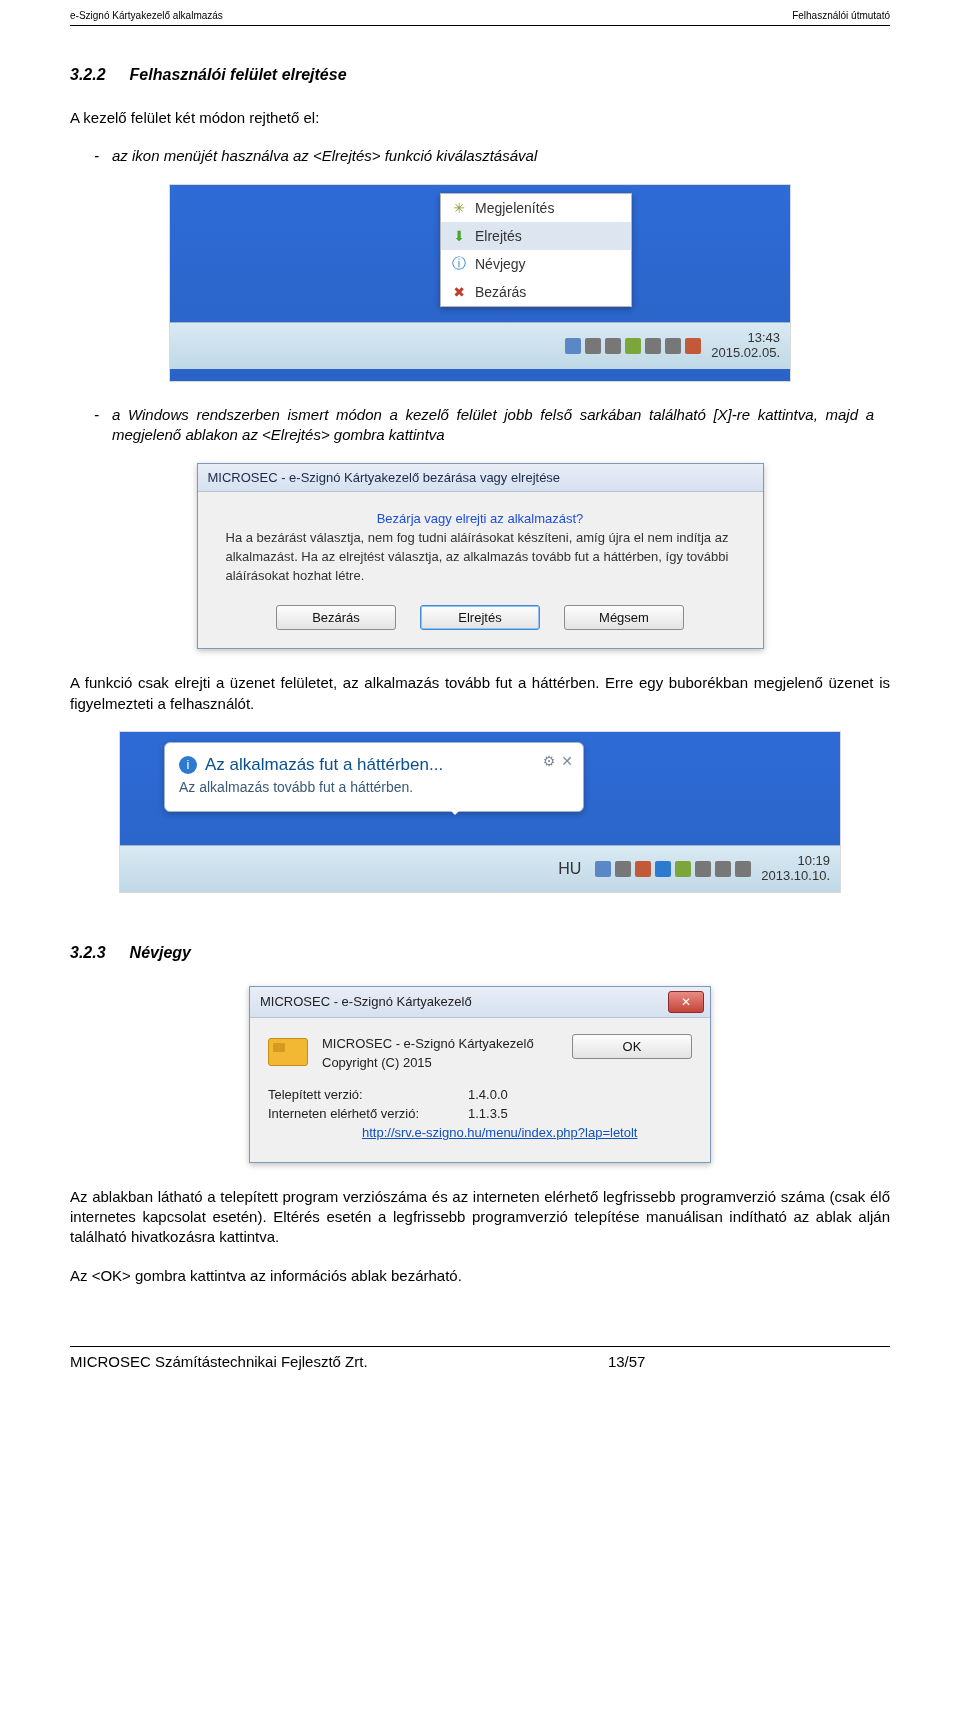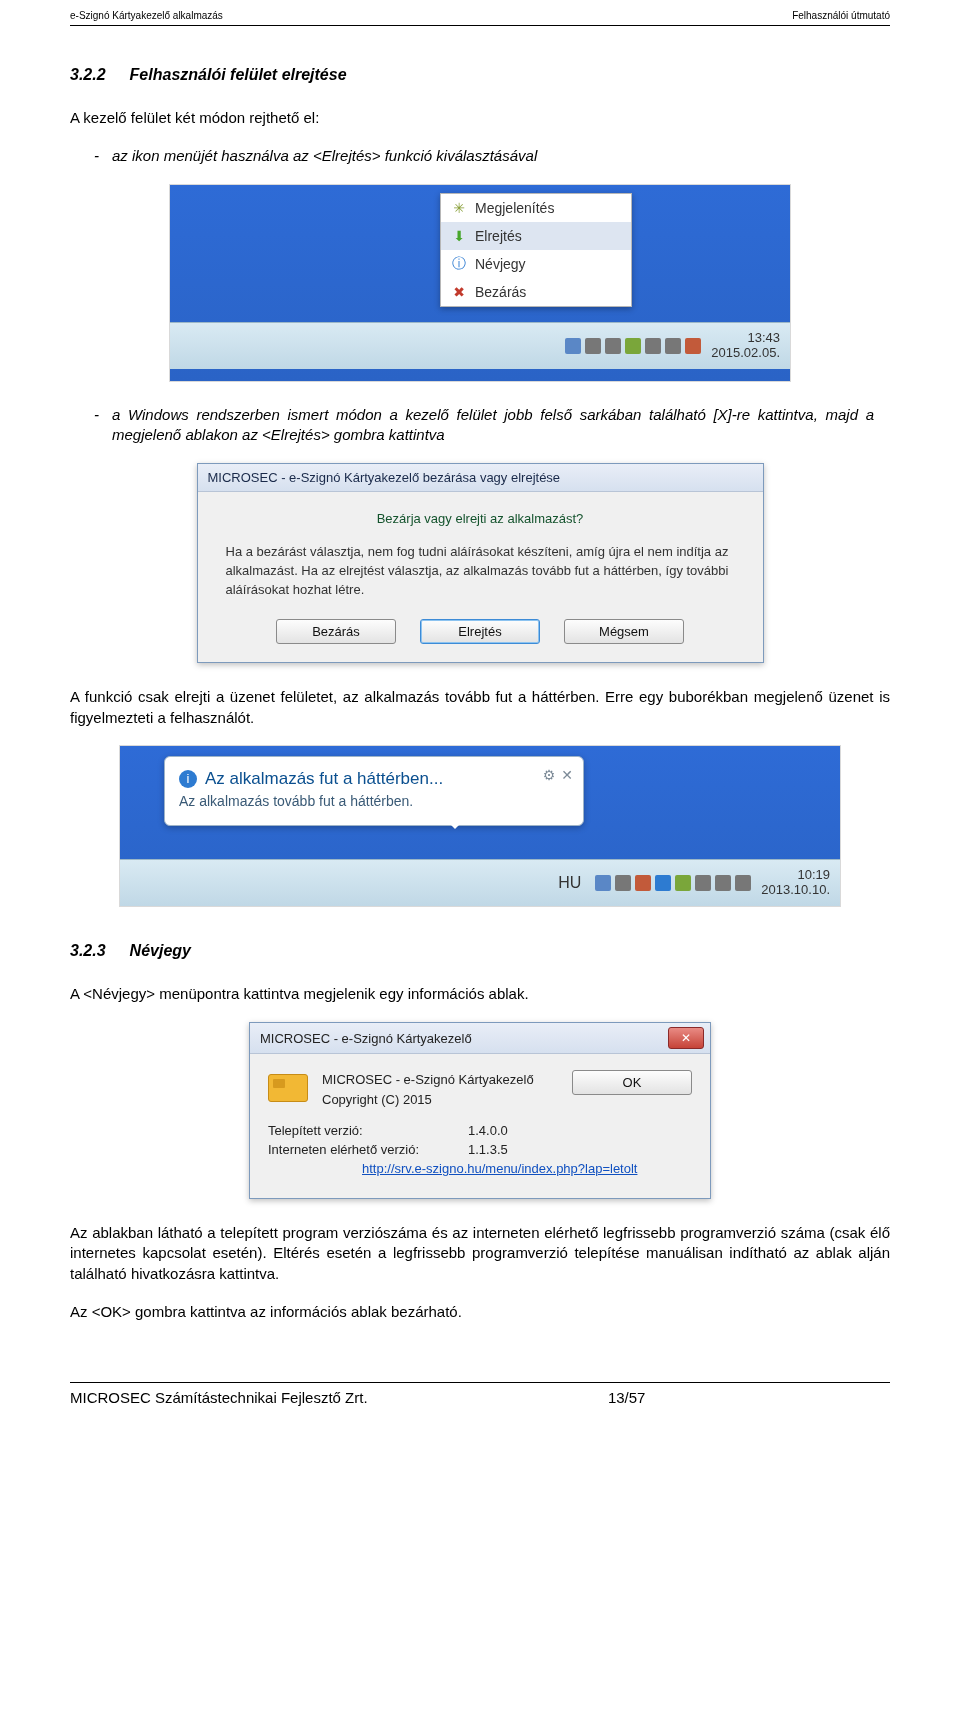--- a/index.html
+++ b/index.html
@@ -88,21 +88,21 @@
   .fig2{
     width:565px;background:#f0f0f0;border:1px solid #7d9abc;
     box-shadow:0 2px 6px rgba(0,0,0,.25);font-size:13px;
   }
   .fig2 .titlebar{
     background:linear-gradient(#e9eef7,#d6e0ef);
     border-bottom:1px solid #b8c4d6;
     padding:6px 10px;color:#1a2a4a;font-size:13px;
   }
   .fig2 .content{padding:18px 28px 10px 28px;color:#333;line-height:1.45;}
-  .fig2 .content .q{text-align:center;margin-bottom:14px;color:#14532d;}
+  .fig2 .content .q{text-align:center;color:#1d4ed8;}
   .fig2 .buttons{display:flex;justify-content:center;gap:24px;padding:10px 0 18px 0;}
   .btn{
     min-width:90px;padding:4px 14px;
     background:linear-gradient(#fdfdfd,#e3e3e3);
     border:1px solid #8a8a8a;border-radius:3px;
     font-size:13px;text-align:center;color:#111;
   }
   .btn.primary{border:1px solid #3d8bd6;box-shadow:0 0 0 1px #8cc3f0 inset;}
   
   .fig3{
@@ -270,25 +270,24 @@
           <span class="tray-i" style="background:#777"></span>
         </span>
         <div class="clock">
           <div>10:19</div>
           <div>2013.10.10.</div>
         </div>
       </div>
     </div>
   </div>
 
-  <h2 class="section-title" style="margin-top:36px;">
+  <h2 class="section-title" style="margin-top:52px;">
     <span class="num">3.2.3</span><span>Névjegy</span>
   </h2>
 
-  <p class="body">A &lt;Névjegy&gt; menüpontra kattintva megjelenik egy információs ablak.</p>
 
   <div class="fig-wrap">
     <div class="fig4">
       <div class="titlebar">
         <span>MICROSEC - e-Szignó Kártyakezelő</span>
         <span class="close">✕</span>
       </div>
       <div class="body">
         <div class="toprow">
           <div class="bigicon"></div>

